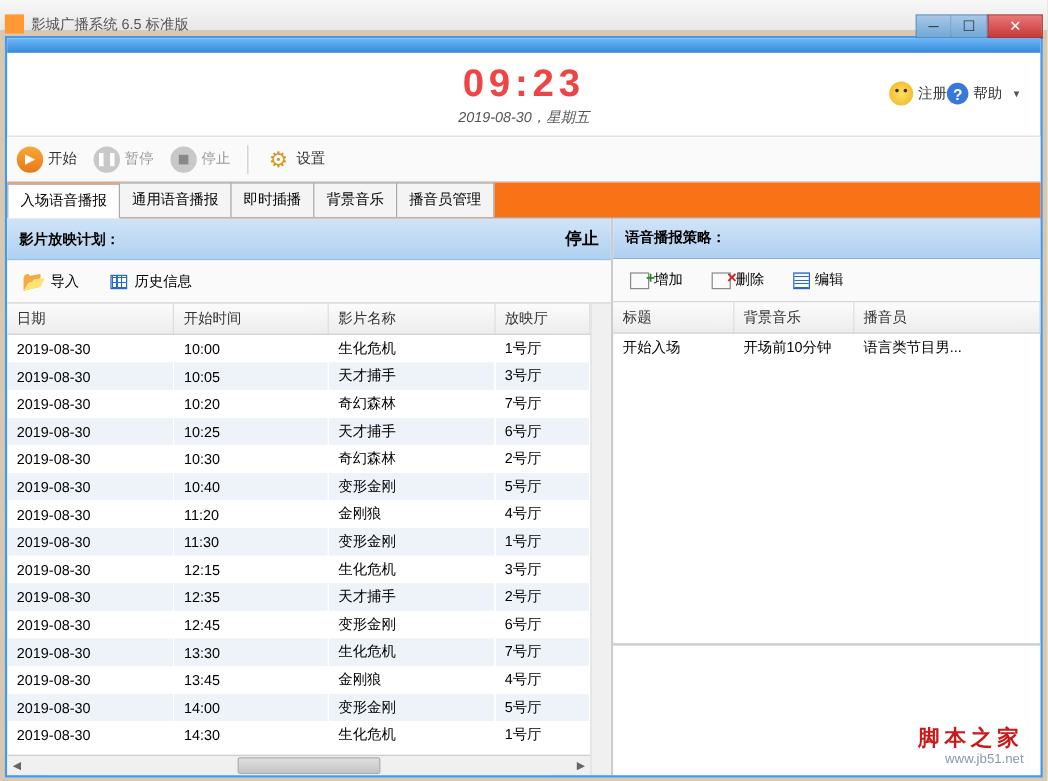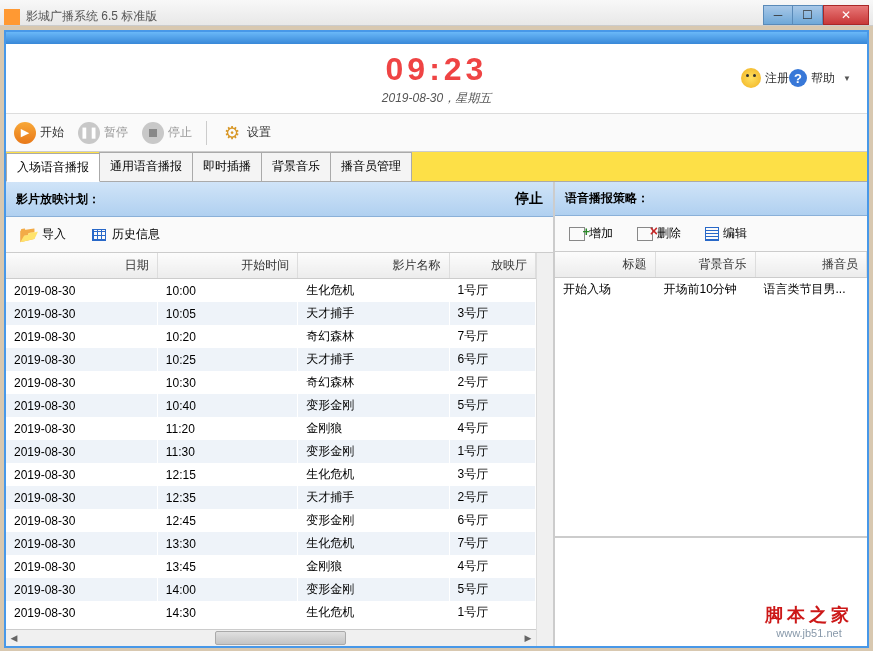--- a/index.html
+++ b/index.html
@@ -1,17 +1,17 @@
 <!DOCTYPE html>
 <html><head>
 <meta charset="utf-8">
 <style>
 * { margin: 0; padding: 0; box-sizing: border-box; font-family: "Microsoft YaHei", Arial, sans-serif; font-size: 12px; }
 body { width: 873px; height: 651px; background: #d8c8b0; overflow: hidden; position: relative; }
-.titlebar { height: 26px; background: linear-gradient(#f8f8f8, #e8e8e8); display: flex; align-items: flex-end; padding: 0 4px; border-bottom: 1px solid #ccc; }
+.titlebar { height: 26px; background: linear-gradient(#f8f8f8, #e8e8e8); display: flex; align-items: flex-start; padding: 12px 4px; border-bottom: 1px solid #ccc; }
 .titlebar-icon { width: 16px; height: 16px; background: #ff9933; margin-right: 6px; }
 .titlebar-text { flex: 1; color: #555; }
 .win-btns { display: flex; }
 .win-btn { width: 30px; height: 20px; display: flex; align-items: center; justify-content: center; color: #333; }
 .win-btn.min { background: linear-gradient(#a8c8e8,#6fa8d8); border: 1px solid #5a8ab8; }
 .win-btn.max { background: linear-gradient(#a8c8e8,#6fa8d8); border: 1px solid #5a8ab8; border-left: none; }
 .win-btn.close { background: linear-gradient(#e87878,#c83838); border: 1px solid #a82828; color: #fff; width: 46px; }
 .frame { margin: 4px; border: 2px solid #4898e8; background: #fff; height: 618px; display: flex; flex-direction: column; }
 .bluebar { height: 12px; background: linear-gradient(#6ab8f8,#3888d8); }
 .header { height: 70px; display: flex; align-items: center; justify-content: center; position: relative; border-bottom: 1px solid #ddd; }
@@ -28,59 +28,59 @@
 .toolbar { height: 38px; display: flex; align-items: center; padding: 0 8px; gap: 14px; border-bottom: 1px solid #ccc; background: #fafafa; }
 .tb-btn { display: flex; align-items: center; gap: 4px; color: #333; }
 .tb-btn.disabled { color: #999; }
 .tb-icon { width: 22px; height: 22px; border-radius: 50%; display: flex; align-items: center; justify-content: center; font-size: 11px; color: #fff; }
 .tb-icon.play { background: linear-gradient(#f8a838,#e87818); }
 .tb-icon.pause { background: #c8c8c8; }
 .tb-icon.stop { background: #c8c8c8; }
 .tb-icon.stop span { width: 8px; height: 8px; background: #888; }
 .tb-sep { width: 1px; height: 24px; background: #ccc; }
 .tb-icon.settings { background: none; color: #d89828; font-size: 18px; }
-.tabs { display: flex; background: #fde047; border-bottom: 1px solid #aaa; }
+.tabs { display: flex; background: #f97316; border-bottom: 1px solid #aaa; }
 .tab { padding: 5px 10px; border: 1px solid #aaa; border-bottom: none; background: #f4f4f4; margin-right: -1px; }
 .tab.active { background: #fff; border-bottom: 1px solid #fff; position: relative; top: 1px; }
 .content { flex: 1; display: flex; overflow: hidden; }
 .left-pane { flex: 1; display: flex; flex-direction: column; border-right: 2px solid #ccc; min-width: 0; }
-.right-pane { width: 312px; display: flex; flex-direction: column; }
+.right-pane { width: 356px; display: flex; flex-direction: column; }
 .section-hdr { background: linear-gradient(#d0e4f8,#b0d0f0); padding: 8px 10px; border-bottom: 1px solid #8ab0d8; display: flex; align-items: center; justify-content: space-between; font-weight: bold; }
 .section-hdr .status { font-size: 14px; }
 .subtoolbar { height: 36px; display: flex; align-items: center; padding: 0 8px; gap: 12px; border-bottom: 1px solid #ccc; background: #fafafa; }
 .sub-btn { display: flex; align-items: center; gap: 4px; padding: 2px 6px; }
 .sub-icon { width: 18px; height: 18px; display: flex; align-items: center; justify-content: center; }
 .sub-icon.folder { color: #e8a838; font-size: 16px; }
 .sub-icon.grid { color: #2868c8; }
 .sub-icon.grid span { width: 14px; height: 12px; border: 1px solid #2868c8; background: repeating-linear-gradient(0deg,#2868c8 0 1px,transparent 1px 4px), repeating-linear-gradient(90deg,#2868c8 0 1px,transparent 1px 4px); }
 .sub-icon.add { width:16px; height:14px; border:1px solid #888; position:relative; }
 .sub-icon.add::after { content:"+"; position:absolute; right:-6px; top:-4px; color:#2a8828; font-weight:bold; font-size:13px; }
 .sub-icon.del { width:16px; height:14px; border:1px solid #888; position:relative; }
 .sub-icon.del::after { content:"×"; position:absolute; right:-6px; top:-5px; color:#c82828; font-weight:bold; font-size:14px; }
 .sub-icon.edit { width:14px; height:14px; border:1px solid #2868c8; background: repeating-linear-gradient(0deg,#2868c8 0 1px,transparent 1px 3px); }
 .table { width: 100%; border-collapse: collapse; }
-.table th { text-align: right; padding: 4px 8px; background: linear-gradient(#fcfcfc,#ececec); border-right: 1px solid #ddd; border-bottom: 1px solid #ccc; font-weight: normal; color: #333; }
+.table th { text-align: left; padding: 4px 8px; background: linear-gradient(#fcfcfc,#ececec); border-right: 1px solid #ddd; border-bottom: 1px solid #ccc; font-weight: normal; color: #333; }
 .table td { padding: 3px 8px; border-right: 1px solid transparent; white-space: nowrap; overflow: hidden; text-overflow: ellipsis; }
 .table tbody tr:nth-child(even) { background: #eef3f9; }
 .left-pane .table th:nth-child(1), .left-pane .table td:nth-child(1) { width: 140px; }
 .left-pane .table th:nth-child(2), .left-pane .table td:nth-child(2) { width: 130px; }
 .left-pane .table th:nth-child(3), .left-pane .table td:nth-child(3) { width: 140px; }
 .left-pane .table th:nth-child(4), .left-pane .table td:nth-child(4) { width: 80px; }
 .right-pane .table th:nth-child(1), .right-pane .table td:nth-child(1) { width: 100px; }
 .right-pane .table th:nth-child(2), .right-pane .table td:nth-child(2) { width: 100px; }
 .table-body { overflow-y: scroll; overflow-x: hidden; height: 365px; }
 .hscroll { height: 18px; background: #f0f0f0; border-top: 1px solid #ccc; display: flex; align-items: center; }
 .hscroll-track { flex: 1; height: 16px; background: #f0f0f0; position: relative; margin: 0 16px; }
 .hscroll-thumb { position: absolute; left: 38%; width: 28%; height: 14px; top: 1px; background: linear-gradient(#e0e0e0,#c4c4c4); border: 1px solid #aaa; border-radius: 2px; }
 .hscroll-arrow { width: 16px; height: 16px; display: flex; align-items: center; justify-content: center; font-size: 9px; color: #666; }
 .vscroll-stub { width: 17px; background: #f0f0f0; border-left: 1px solid #ddd; }
 .right-bottom { height: 110px; border-top: 2px solid #ccc; background: #fff; }
 .watermark { position: absolute; right: 20px; bottom: 12px; text-align: right; pointer-events: none; }
 .watermark-main { font-family: "KaiTi","STKaiti",serif; font-size: 18px; color: #cc1818; font-weight: bold; letter-spacing: 4px; }
-.watermark-sub { font-size: 11px; color: #8899aa; text-align: center; }
+.watermark-sub { font-size: 11px; color: #8899aa; }
 .left-table-container { display:flex; flex:1; overflow:hidden; }
 .left-table-main { flex:1; overflow:hidden; display:flex; flex-direction:column; }
 </style>
 </head>
 <body>
 
 <div class="titlebar">
   <div class="titlebar-icon"></div>
   <div class="titlebar-text">影城广播系统 6.5 标准版</div>
   <div class="win-btns">

